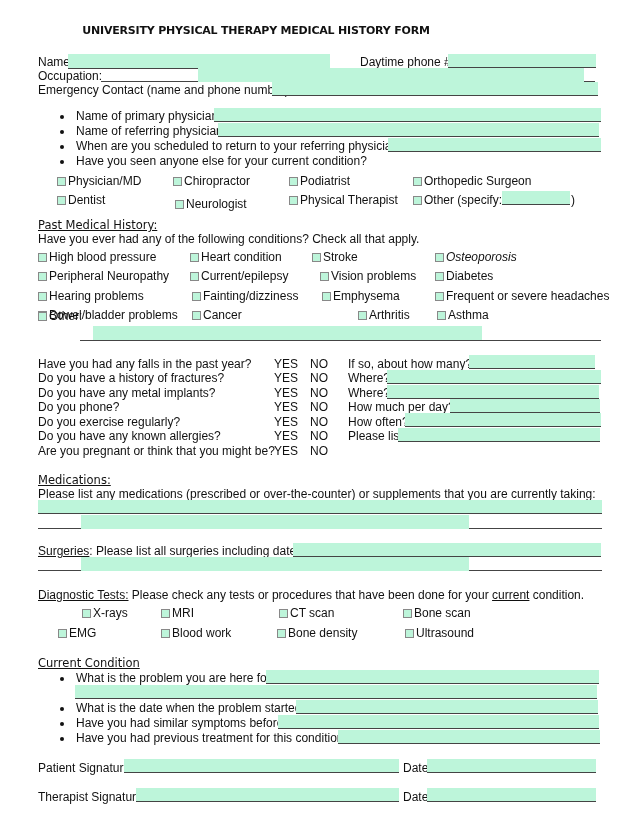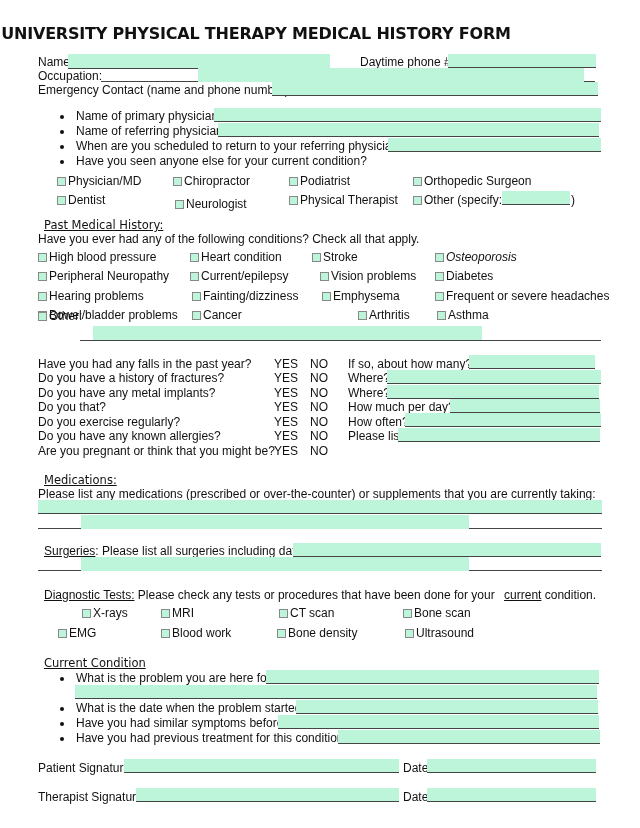--- a/index.html
+++ b/index.html
@@ -1,23 +1,23 @@
 <!DOCTYPE html>
 <html><head>
 <meta charset="utf-8">
 <style>
   * { box-sizing: border-box; margin: 0; padding: 0; }
   html, body { width: 640px; height: 828px; background: #ffffff; overflow: hidden; }
   body { position: relative; font-family: "Liberation Sans", sans-serif; font-size: 12px; color: #111; }
   .abs { position: absolute; white-space: nowrap; line-height: 14px; }
-  .title { position: absolute; top: 24px; left: 0; width: 512px; text-align: center; font-family: "DejaVu Sans", sans-serif; font-weight: bold; font-size: 16px; letter-spacing: -0.2px; }
+  .title { position: absolute; top: 24px; left: 0; width: 512px; text-align: center; font-family: "DejaVu Sans", sans-serif; font-weight: bold; font-size: 11px; letter-spacing: -0.2px; }
   .field { position: absolute; background: #bdf5da; border-bottom: 1px solid #444; height: 14px; }
   .line { position: absolute; border-bottom: 1px solid #444; height: 14px; }
   .fill-only { position: absolute; background: #bdf5da; height: 14px; }
-  .u { text-decoration: underline; margin-left: 6px; }
+  .u { text-decoration: underline; }
   .cb { display: inline-block; width: 9px; height: 9px; background: #bdf5da; border: 1px solid #888; margin-right: 2px; vertical-align: -1px; }
   .bullet { position: absolute; width: 4px; height: 4px; border-radius: 50%; background: #111; }
   .sec { font-family: "DejaVu Sans", sans-serif; font-size: 11.5px; }
 </style>
 </head>
 <body>
 
 <div class="title">UNIVERSITY PHYSICAL THERAPY MEDICAL HISTORY FORM</div>
 
 <span class="abs" style="left:38px;top:55px;">Name</span>
@@ -83,21 +83,21 @@
 <span class="abs" style="left:322px;top:308px;padding-left:36px;"><span class="cb"></span><span>Arthritis</span></span>
 <span class="abs" style="left:437px;top:308px;"><span class="cb"></span><span>Asthma</span></span>
 
 <span class="abs" style="left:38px;top:309px;text-align:right;"><span class="cb"></span><span>Other:</span></span>
 <div class="line" style="left:80px;top:327px;width:521px;"></div>
 <div class="fill-only" style="left:93px;top:326px;width:389px;"><span></span></div>
 
 <span class="abs" style="left:38px;top:357px;">Have you had any falls in the past year?</span>
 <span class="abs" style="left:38px;top:371px;">Do you have a history of fractures?</span>
 <span class="abs" style="left:38px;top:386px;">Do you have any metal implants?</span>
-<span class="abs" style="left:38px;top:400px;">Do you that?</span>
+<span class="abs" style="left:38px;top:400px;">Do you phone?</span>
 <span class="abs" style="left:38px;top:415px;">Do you exercise regularly?</span>
 <span class="abs" style="left:38px;top:429px;">Do you have any known allergies?</span>
 <span class="abs" style="left:38px;top:444px;">Are you pregnant or think that you might be?</span>
 
 <span class="abs" style="left:274px;top:357px;">YES</span>
 <span class="abs" style="left:310px;top:357px;">NO</span>
 <span class="abs" style="left:274px;top:371px;">YES</span>
 <span class="abs" style="left:310px;top:371px;">NO</span>
 <span class="abs" style="left:274px;top:386px;">YES</span>
 <span class="abs" style="left:310px;top:386px;">NO</span>

